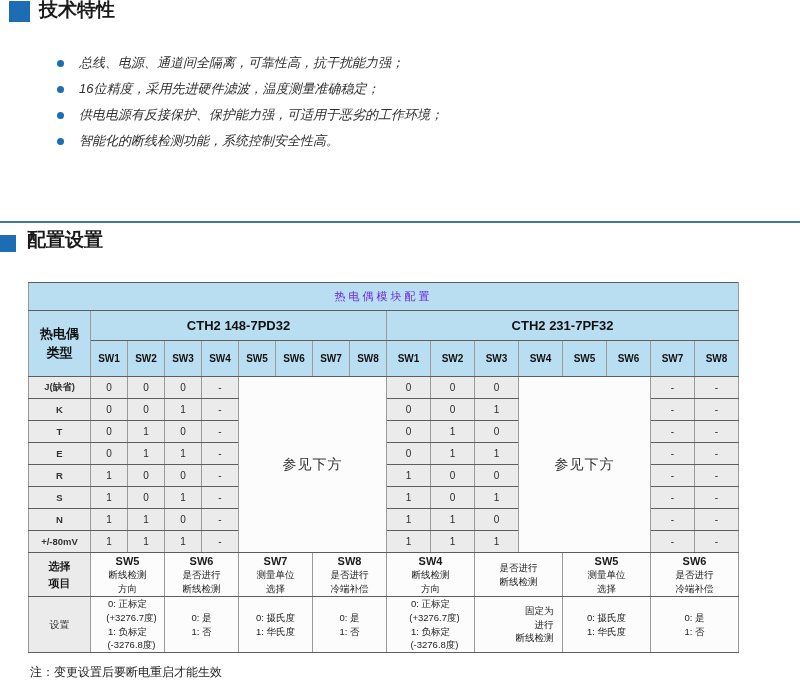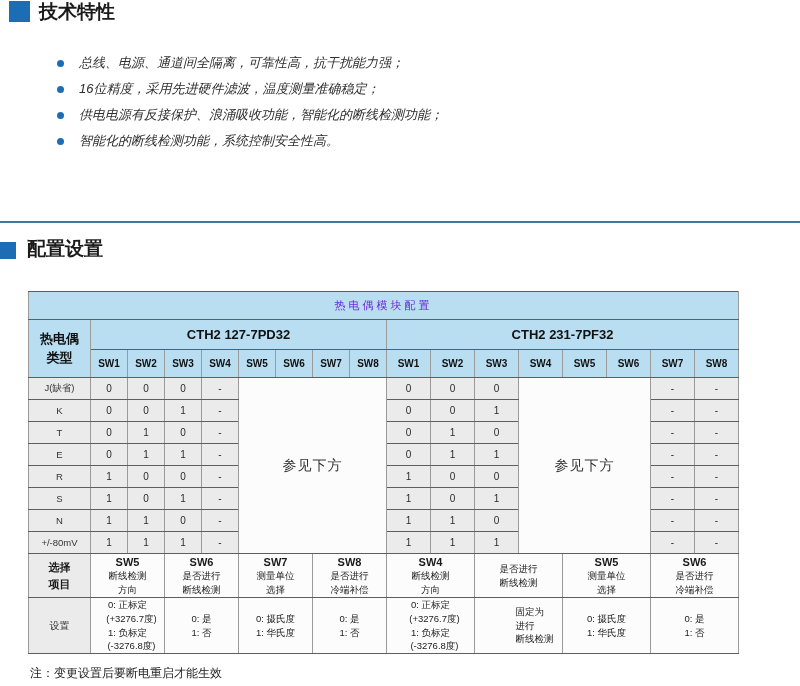--- a/index.html
+++ b/index.html
@@ -4,66 +4,66 @@
 <style>
   * { box-sizing: border-box; }
   html, body { margin: 0; padding: 0; }
   body {
     width: 800px; height: 686px; overflow: hidden;
     background: #ffffff;
     font-family: "Liberation Sans", "DejaVu Sans", sans-serif;
     color: #1a1a1a;
   }
   
-  .sec1-header { display: flex; align-items: flex-start; margin-top: 0; }
+  .sec1-header { display: flex; align-items: flex-start; margin-top: 0; font-family: Liberation Mono, monospace; }
   .sq-big {
     width: 21px; height: 21px; margin-left: 9px; margin-top: 1px;
     background: var(--accent, #1d6db5);
   }
   .sec1-title { margin-left: 9px; font-size: 19px; font-weight: bold; line-height: 23px; }
   
   .bullets { margin: 31px 0 0 57px; }
   .bullet-item { display: flex; align-items: flex-start; margin-bottom: 8px; height: 18px; }
   .dot {
     flex: 0 0 auto; width: 7px; height: 7px; border-radius: 50%;
     background: var(--accent, #1d6db5); margin: 6px 15px 0 0;
   }
   .bullet-text { font-size: 13px; line-height: 18px; color: #2e2e2e; font-style: italic; }
   
   .divider { width: 800px; height: 2px; background: var(--divider, #41789e); margin-top: 71px; }
-  .sec2-header { display: flex; align-items: center; margin-top: 14px; }
+  .sec2-header { display: flex; align-items: flex-end; margin-top: 5px; }
   .sq-small { width: 16px; height: 17px; background: var(--accent, #1d6db5); margin-top: 2px; }
   .sec2-title { margin-left: 11px; font-size: 19px; font-weight: bold; line-height: 24px; }
   
   table.config {
     border-collapse: collapse; table-layout: fixed;
     width: 710px; margin: 30px 0 0 28px;
   }
   table.config td {
     border: 1px solid #9a9a9a; border-top-color: #5e5e5e; border-bottom-color: #5e5e5e;
     text-align: center; vertical-align: middle; padding: 0 1px; overflow: hidden;
   }
   tr.title-row td { background: var(--hdrblue, #b9def2); height: 28px; font-size: 11px; letter-spacing: 3px; color: #6d28d9; }
   tr.group-row td { background: var(--hdrblue, #b9def2); height: 30px; font-weight: bold; font-size: 13px; color: #111; }
   td.corner { background: var(--hdrblue, #b9def2); font-weight: bold; font-size: 12px; white-space: pre-line; line-height: 1.45; }
-  tr.sw-row td { background: var(--hdrblue, #b9def2); height: 28px; font-weight: bold; font-size: 10px; color: #111; }
+  tr.sw-row td { background: var(--hdrblue, #b9def2); height: 36px; font-weight: bold; font-size: 10px; color: #111; }
   tbody.data-rows td { background: var(--cellgray, #ebebeb); font-size: 10px; color: #2a2a2a; height: 22px; }
-  tbody.data-rows td.lbl { font-size: 9.5px; color: #333; }
+  tbody.data-rows td.lbl { font-size: 9.5px; color: #333; font-weight: bold; }
   table.config td.see { background: #fcfcfc; font-size: 14px; color: #333; letter-spacing: 1px; }
   tr.select-row td, tr.setting-row td { background: #fcfcfc; }
   tr.select-row { height: 44px; }
   tr.setting-row { height: 43px; }
   td.rowhead-sel { background: var(--cellgray, #ebebeb) !important; font-weight: bold; font-size: 11px; white-space: pre-line; line-height: 1.5; }
   td.rowhead-set { background: var(--cellgray, #ebebeb) !important; font-size: 10px; color: #333; margin-left: 40px; }
   .swname { font-weight: bold; font-size: 11px; line-height: 1.3; }
   .swname:empty { display: none; }
   .swdesc { font-size: 9.5px; white-space: pre-line; line-height: 1.4; color: #222; }
   td.set-cell { font-size: 9.5px; }
   .set-inner { display: inline-block; text-align: center; white-space: pre-wrap; line-height: 1.45; font-size: 9.5px; color: #222; }
-  td.set-cell.centered .set-inner { text-align: left; margin-left: 32px; }
+  td.set-cell.centered .set-inner { text-align: right; margin-left: 32px; }
   
   .footnote { margin: 11px 0 0 30px; font-size: 12px; color: #222; }
 </style>
 </head>
 <body>
 
 <div class="sec1-header">
   <div class="sq-big"></div>
   <div class="sec1-title">技术特性</div>
 </div>
@@ -73,21 +73,21 @@
 <div class="bullet-item">
       <span class="dot"></span>
       <span class="bullet-text">总线、电源、通道间全隔离，可靠性高，抗干扰能力强；</span>
     </div>
     <div class="bullet-item">
       <span class="dot"></span>
       <span class="bullet-text">16位精度，采用先进硬件滤波，温度测量准确稳定；</span>
     </div>
     <div class="bullet-item">
       <span class="dot"></span>
-      <span class="bullet-text">供电电源有反接保护、浪涌吸收功能，智能化的断线检测功能；</span>
+      <span class="bullet-text">供电电源有反接保护、保护能力强，可适用于恶劣的工作环境；</span>
     </div>
     <div class="bullet-item">
       <span class="dot"></span>
       <span class="bullet-text">智能化的断线检测功能，系统控制安全性高。</span>
     </div>
   </div>
 
 <div class="divider"></div>
 <div class="sec2-header">
   <div class="sq-small"></div>
@@ -114,21 +114,21 @@
       <col style="width: 44px;">
       <col style="width: 44px;">
     </colgroup>
   <thead>
     <tr class="title-row">
       <td colspan="17">热电偶模块配置</td>
     </tr>
     <tr class="group-row">
       <td rowspan="2" class="corner">热电偶
 类型</td>
-      <td colspan="8">CTH2 127-7PD32</td>
+      <td colspan="8">CTH2 148-7PD32</td>
       <td colspan="8">CTH2 231-7PF32</td>
     </tr>
     <tr class="sw-row" id="sw-row">
 
     <td>SW1</td>
         <td>SW2</td>
         <td>SW3</td>
         <td>SW4</td>
         <td>SW5</td>
         <td>SW6</td>

